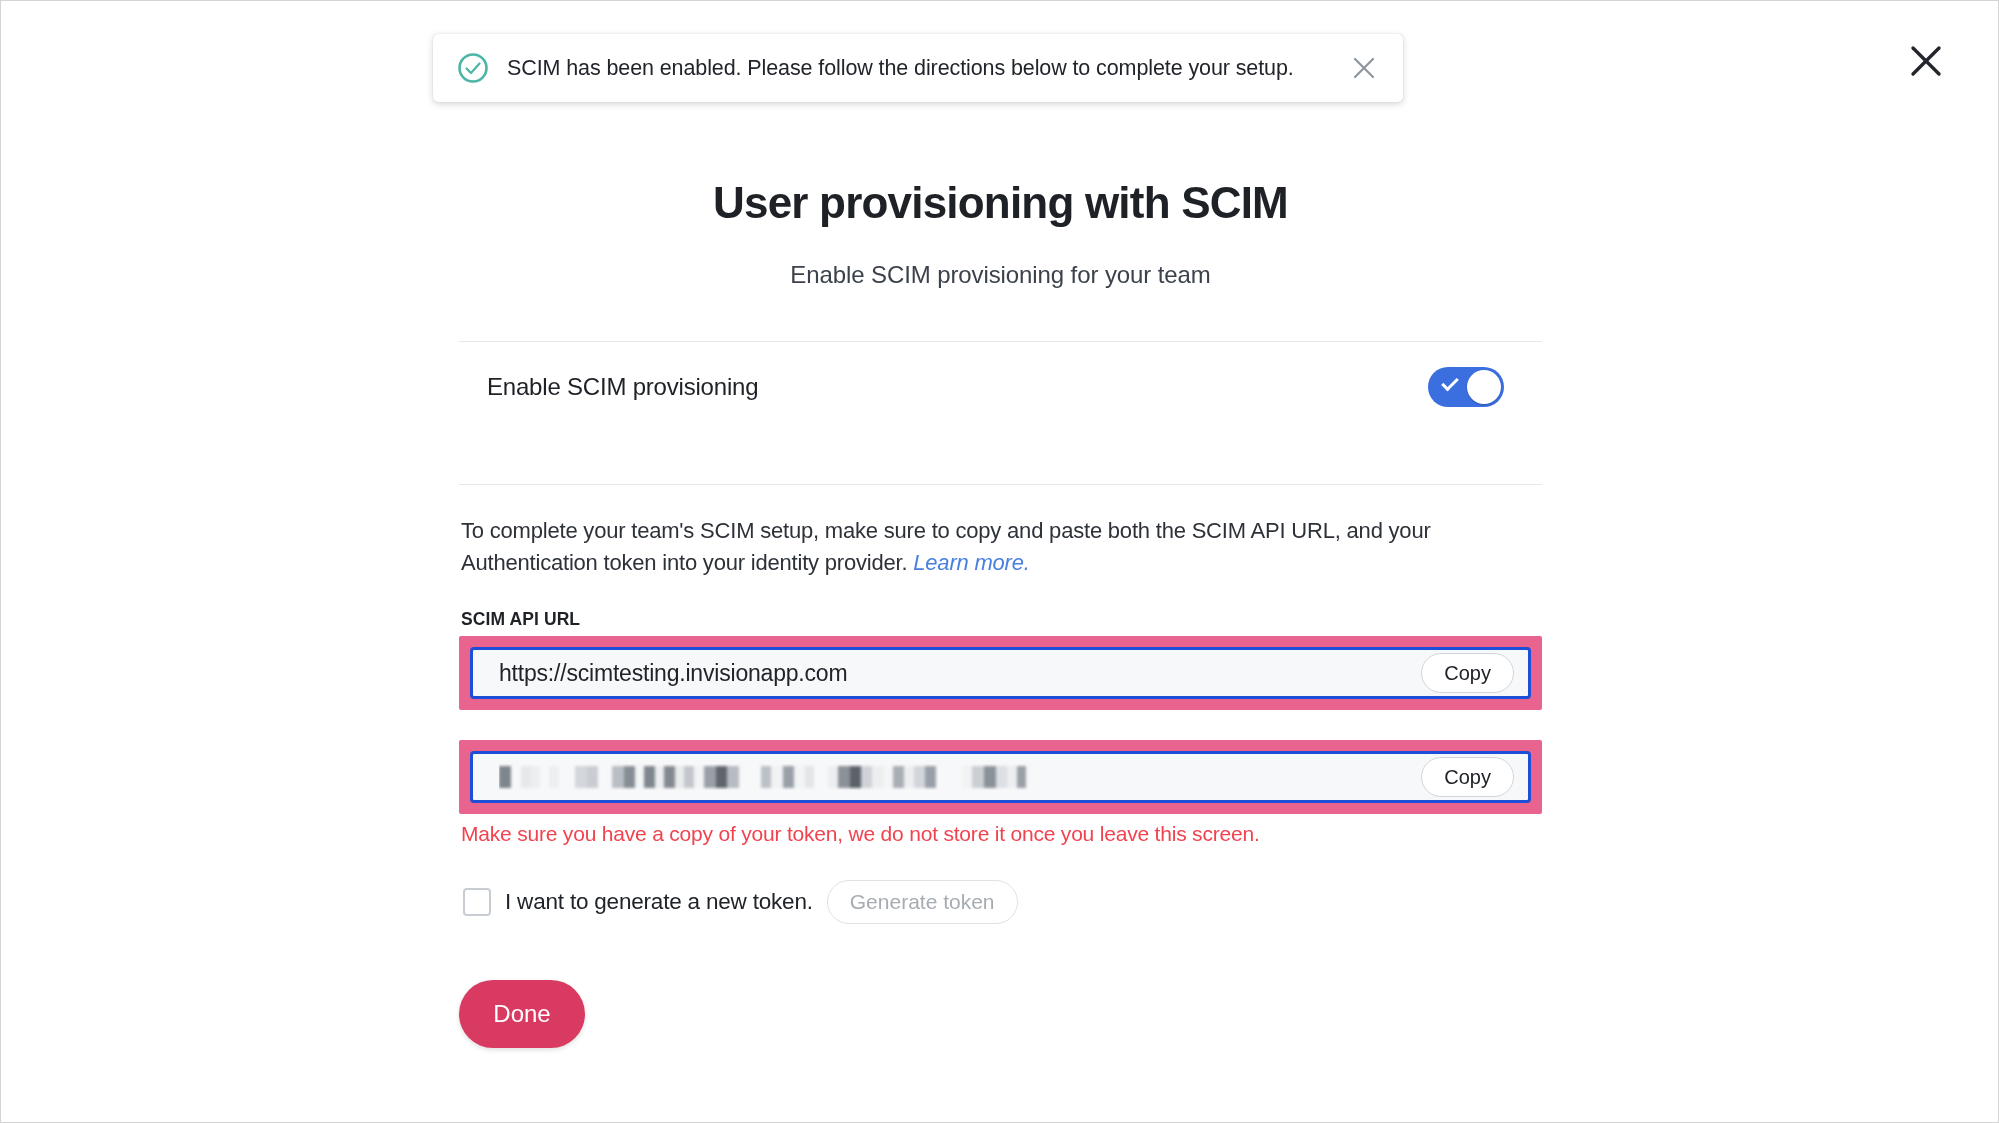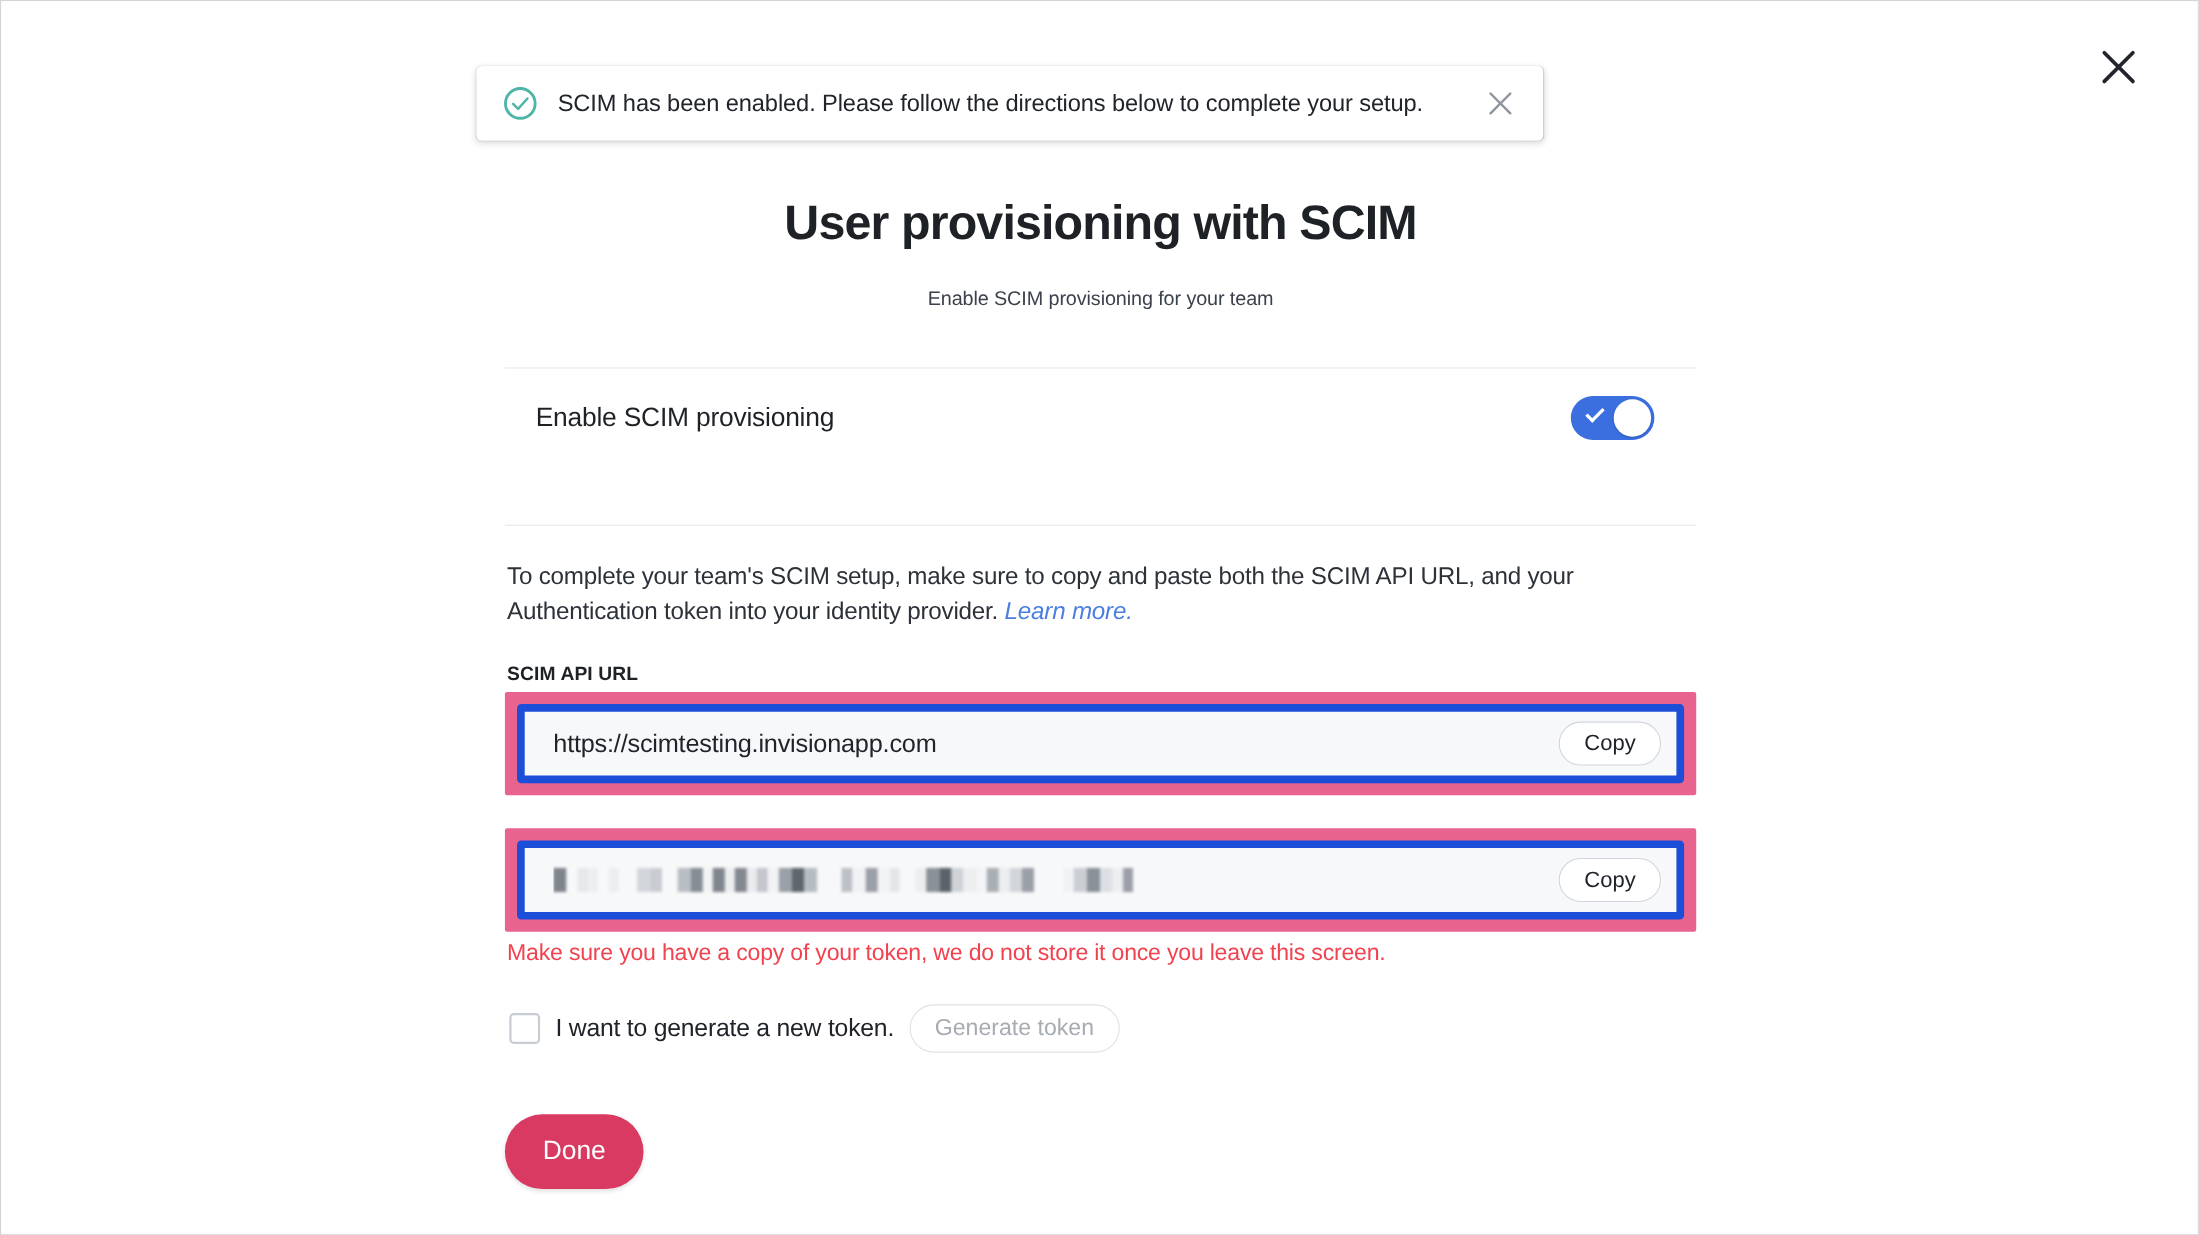--- a/index.html
+++ b/index.html
@@ -33,21 +33,21 @@
     align-items: center;
     justify-content: center;
     cursor: pointer;
   }
   .window-close svg { display: block; }
 
   
   .toast {
     position: absolute;
     left: 432px;
-    top: 59px;
+    top: 33px;
     width: 970px;
     height: 68px;
     background: #ffffff;
     border-radius: 5px;
     box-shadow: 0 2px 7px rgba(0,0,0,0.17), 0 0 1px rgba(0,0,0,0.22);
     display: flex;
     align-items: center;
     padding: 0 22px 0 24px;
   }
   .toast-check {
@@ -82,21 +82,21 @@
   .page-title {
     text-align: center;
     font-size: 44px;
     font-weight: 700;
     color: #1e2126;
     letter-spacing: -0.8px;
     line-height: 1.1;
   }
   .page-subtitle {
     text-align: center;
-    font-size: 18px;
+    font-size: 24px;
     color: #3c424b;
     margin-top: 34px;
     letter-spacing: -0.1px;
   }
 
   .divider {
     height: 1px;
     background: #e6e8ea;
     margin-top: 52px;
   }
@@ -174,23 +174,23 @@
   
   .annotated {
     border: 11px solid #e8638e;
     border-radius: 2px;
     padding: 0;
     background: #e8638e;
   }
 
   .input-shell {
     position: relative;
-    height: 72px;
+    height: 52px;
     background: #f7f8f9;
-    border: 7px solid #1d4ed8;
+    border: 3px solid #1d4ed8;
     border-radius: 4px;
     display: flex;
     align-items: center;
     padding: 0 14px 0 26px;
   }
   .input-value {
     flex: 1 1 auto;
     font-size: 23px;
     color: #20242a;
     letter-spacing: -0.2px;

